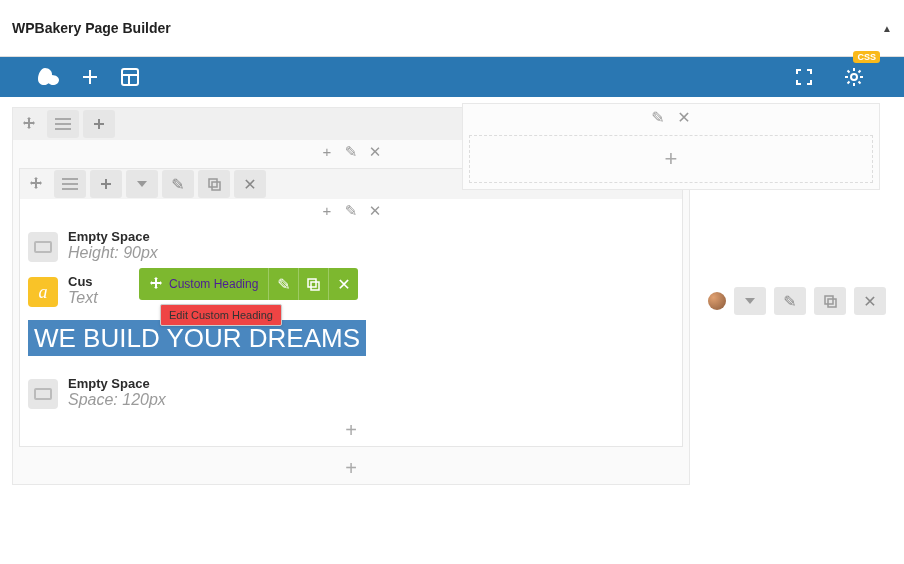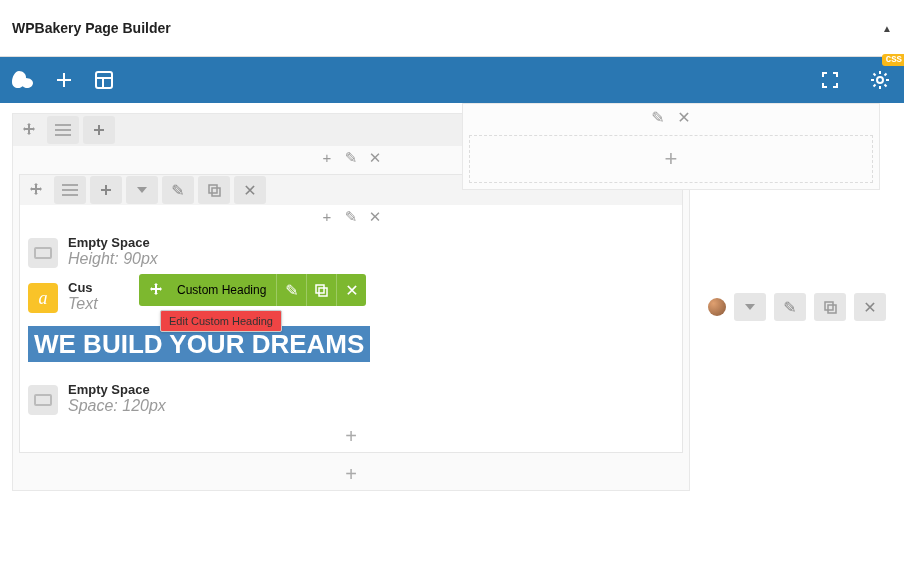--- a/index.html
+++ b/index.html
@@ -2,21 +2,21 @@
 <html><head>
 <meta charset="utf-8">
 <style>
 * { box-sizing: border-box; margin: 0; padding: 0; }
 body { font-family: -apple-system, BlinkMacSystemFont, "Segoe UI", Helvetica, Arial, sans-serif; background: #fff; width: 904px; height: 564px; overflow: hidden; }
 
 .titlebar { display: flex; align-items: center; justify-content: space-between; padding: 20px 12px; border-bottom: 1px solid #ddd; }
 .titlebar .title { font-weight: 700; font-size: 14px; color: #222; }
 .titlebar .tri { font-size: 10px; color: #444; }
 
-.topbar { background: #2a77b2; height: 46px; display: flex; align-items: center; padding: 0 4px; position: relative; font-family: Liberation Mono, monospace; }
+.topbar { background: #2a77b2; height: 40px; display: flex; align-items: center; padding: 0 30px; position: relative; }
 .topbar .tb-btn { width: 40px; height: 40px; display: flex; align-items: center; justify-content: center; color: #fff; cursor: pointer; }
 .topbar .right { margin-left: auto; display: flex; align-items: center; gap: 10px; }
 .css-badge { position: absolute; top: -6px; right: -6px; background: #f9b91a; color: #fff; font-size: 9px; font-weight: 700; padding: 1px 4px; border-radius: 3px; }
 .gear-wrap { position: relative; }
 
 svg { display: block; }
 
 .canvas { padding: 10px 12px; }
 
 .row-wrap { border: 1px solid #e8e8e8; background: #fafafa; margin-bottom: 10px; }
@@ -36,24 +36,24 @@
 
 .el { display: flex; align-items: flex-end; padding: 6px 8px; gap: 10px; position: relative; }
 .el-icon { width: 30px; height: 30px; border-radius: 4px; display: flex; align-items: center; justify-content: center; flex-shrink: 0; }
 .el-icon.gray { background: #e6e6e6; }
 .el-icon.gray .inner { width: 18px; height: 12px; border: 2px solid #bbb; border-radius: 2px; }
 .el-icon.yellow { background: #f9c328; color: #fff; font-style: italic; font-family: Georgia, serif; font-size: 18px; }
 .el-text .t1 { font-weight: 700; font-size: 13px; color: #2b2b2b; }
 .el-text .t2 { font-style: italic; font-size: 16px; color: #9a9a9a; }
 
 .heading-text { margin: 6px 8px 12px 8px; }
-.heading-text span { background: #4a87bf; color: #fff; font-weight: 700; font-size: 26px; line-height: 1.5; padding: 3px 6px; box-decoration-break: clone; -webkit-box-decoration-break: clone; }
+.heading-text span { background: #4a87bf; color: #fff; font-weight: 400; font-size: 26px; line-height: 1.5; padding: 3px 6px; box-decoration-break: clone; -webkit-box-decoration-break: clone; }
 
 .green-toolbar { position: absolute; left: 119px; top: 0px; display: flex; align-items: center; background: #7db82f; height: 32px; border-radius: 3px; overflow: visible; z-index: 5; }
-.green-toolbar .seg { display: flex; align-items: center; padding: 0 10px; color: #000000; font-size: 12px; gap: 14px; height: 100%; }
+.green-toolbar .seg { display: flex; align-items: center; padding: 0 10px; color: #4c1d95; font-size: 12px; gap: 6px; height: 100%; }
 .green-toolbar .gbtn { width: 30px; height: 100%; display: flex; align-items: center; justify-content: center; color: #fff; cursor: pointer; border-left: 1px solid rgba(255,255,255,0.25); }
 .tooltip { position: absolute; top: 36px; left: 140px; background: #ef4444; border: 1px solid #ccc; padding: 4px 8px; font-size: 11px; color: #333; border-radius: 2px; white-space: nowrap; z-index: 6; box-shadow: 0 1px 3px rgba(0,0,0,0.15); }
 
 .avatar { width: 18px; height: 18px; border-radius: 50%; background: radial-gradient(circle at 30% 30%, #e0a070, #8a5a3a); margin-right: 2px; }
 
 .drop-area { margin: 6px; border: 1px dashed #ddd; display: flex; align-items: center; justify-content: center; height: 48px; color: #aaa; font-size: 22px; cursor: pointer; background: #fcfcfc; }
 
 .edit-close-center { display: flex; justify-content: center; gap: 8px; padding: 4px 0 2px 0; color: #999; }
 .edit-close-center span { cursor: pointer; width: 18px; text-align: center; }
 

